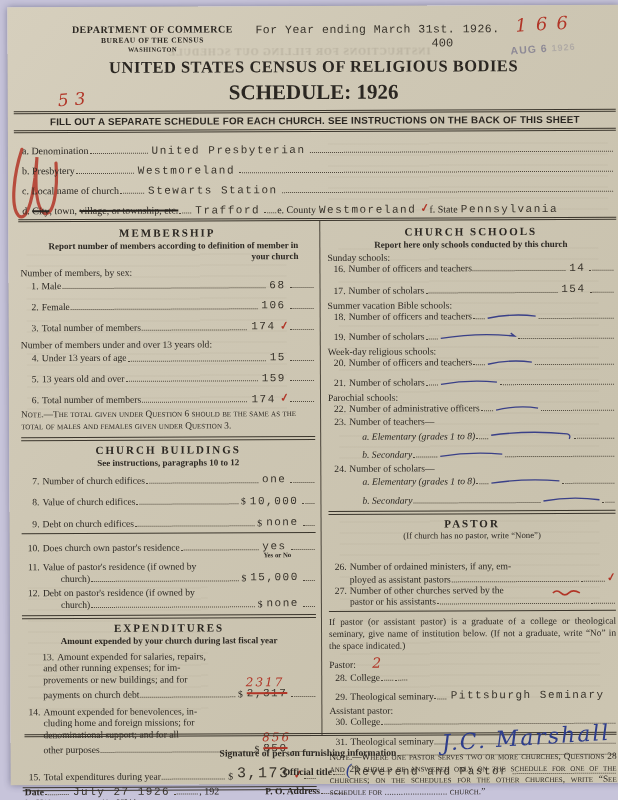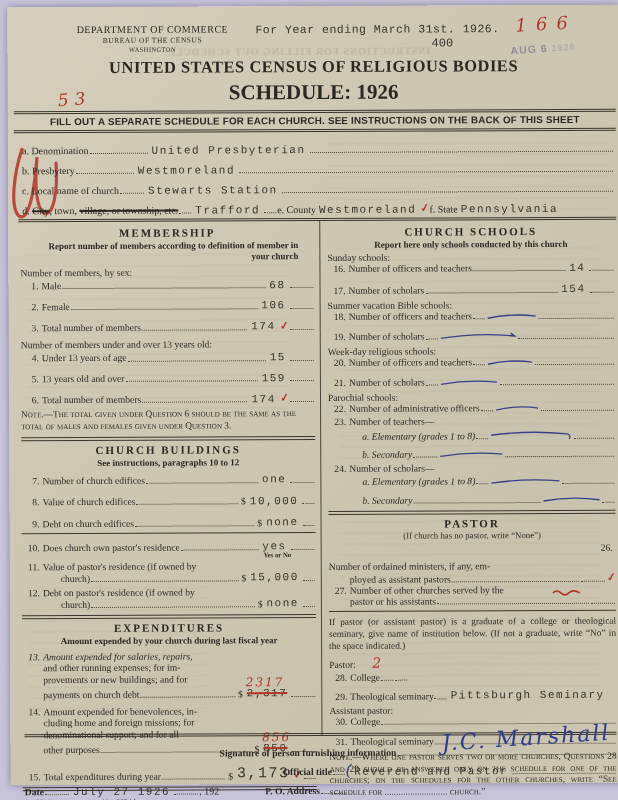--- a/index.html
+++ b/index.html
@@ -7,21 +7,21 @@
        font-family:"Liberation Serif","DejaVu Serif",serif;color:#2b2722;}
   .paper{position:absolute;left:9px;top:6px;width:612px;height:778px;
          background:linear-gradient(130deg,#d6cfbd 0%,#cec7b4 35%,#c9c2ae 75%,#cdc6b2 100%);
          transform:rotate(-0.25deg);box-shadow:0 0 7px rgba(40,40,70,.45);}
   
   .bleed-lines{position:absolute;opacity:.55;pointer-events:none;
      background:repeating-linear-gradient(0deg,transparent 0 7px,rgba(110,98,74,.07) 7px 9px,transparent 9px 11px);}
   .bleed-text{position:absolute;transform:scaleX(-1);color:#8d8575;opacity:.30;filter:blur(.4px);
      font-weight:bold;font-size:10px;letter-spacing:1px;white-space:nowrap;pointer-events:none;}
   
-  .dept{position:absolute;left:50px;top:16px;width:190px;text-align:center;font-weight:normal;line-height:1.3;}
+  .dept{position:absolute;left:50px;top:16px;width:190px;text-align:center;font-weight:bold;line-height:1.3;}
   .dept .l1{font-size:10px;letter-spacing:.5px;}
   .dept .l2{font-size:7.5px;letter-spacing:.5px;}
   .dept .l3{font-size:6.3px;letter-spacing:.5px;}
   .typed{font-family:"Liberation Mono","DejaVu Sans Mono",monospace;color:#38332b;}
   .year-line{position:absolute;left:248px;top:17px;font-size:11.5px;letter-spacing:.5px;}
   .typed-400{position:absolute;left:424px;top:31px;font-size:12px;}
   .red-ink{color:#b13527;font-family:"DejaVu Serif",serif;font-style:italic;}
   .red-serial{position:absolute;left:508px;top:8px;font-size:18px;letter-spacing:9px;transform:rotate(-3deg);}
   .stamp{position:absolute;left:503px;top:37px;color:#8e8a96;font-family:"Liberation Sans",sans-serif;
          font-size:10.5px;font-weight:bold;transform:rotate(-4deg);letter-spacing:1px;}
@@ -262,21 +262,21 @@
         <span class="cur">$</span>
         <span class="val">none</span>
         <span class="lead fix12"></span>
       </div>
 
       <div class="hr2"></div>
 
       <div class="sec-title">EXPENDITURES</div>
       <div class="sec-sub">Amount expended by your church during last fiscal year</div>
 
-      <div class="qcont" style="margin-left:0;display:flex;margin-top:4px;font-style:italic;">
+      <div class="qcont" style="margin-left:14px;display:flex;margin-top:4px;">
         <span class="qno">13.</span>
         <span>Amount expended for salaries, repairs,</span>
       </div>
       <div class="qcont">and other running expenses; for im-</div>
       <div class="qcont">provements or new buildings; and for</div>
       <div class="q" style="margin-top:3px;">
         <span style="width:21px;display:inline-block;"></span>
         <span class="qlbl">payments on church debt</span>
         <span class="lead"></span>
         <span class="cur">$</span>
@@ -427,21 +427,21 @@
             <path d="M2 6 Q30 1 58 5" fill="none" stroke="#3a4088" stroke-width="1.3"></path>
           </svg>
         <span class="lead fix12"></span>
       </div>
 
       <div class="hr2"></div>
 
       <div class="sec-title">PASTOR</div>
       <div style="text-align:center;font-size:8.8px;margin-top:1px;">(If church has no pastor, write “None”)</div>
 
-      <div class="qcont" style="margin-left:0;display:flex;margin-top:2px;flex-direction:column;">
+      <div class="qcont" style="margin-left:0;display:flex;margin-top:20px;">
         <span class="qno">26.</span>
         <span>Number of ordained ministers, if any, em-</span>
       </div>
       <div class="q">
         <span style="width:21px;display:inline-block;"></span>
         <span class="qlbl">ployed as assistant pastors</span>
         <span class="lead"></span>
         <span class="lead fix24"></span>
         <span class="chk">✓</span>
       </div>

